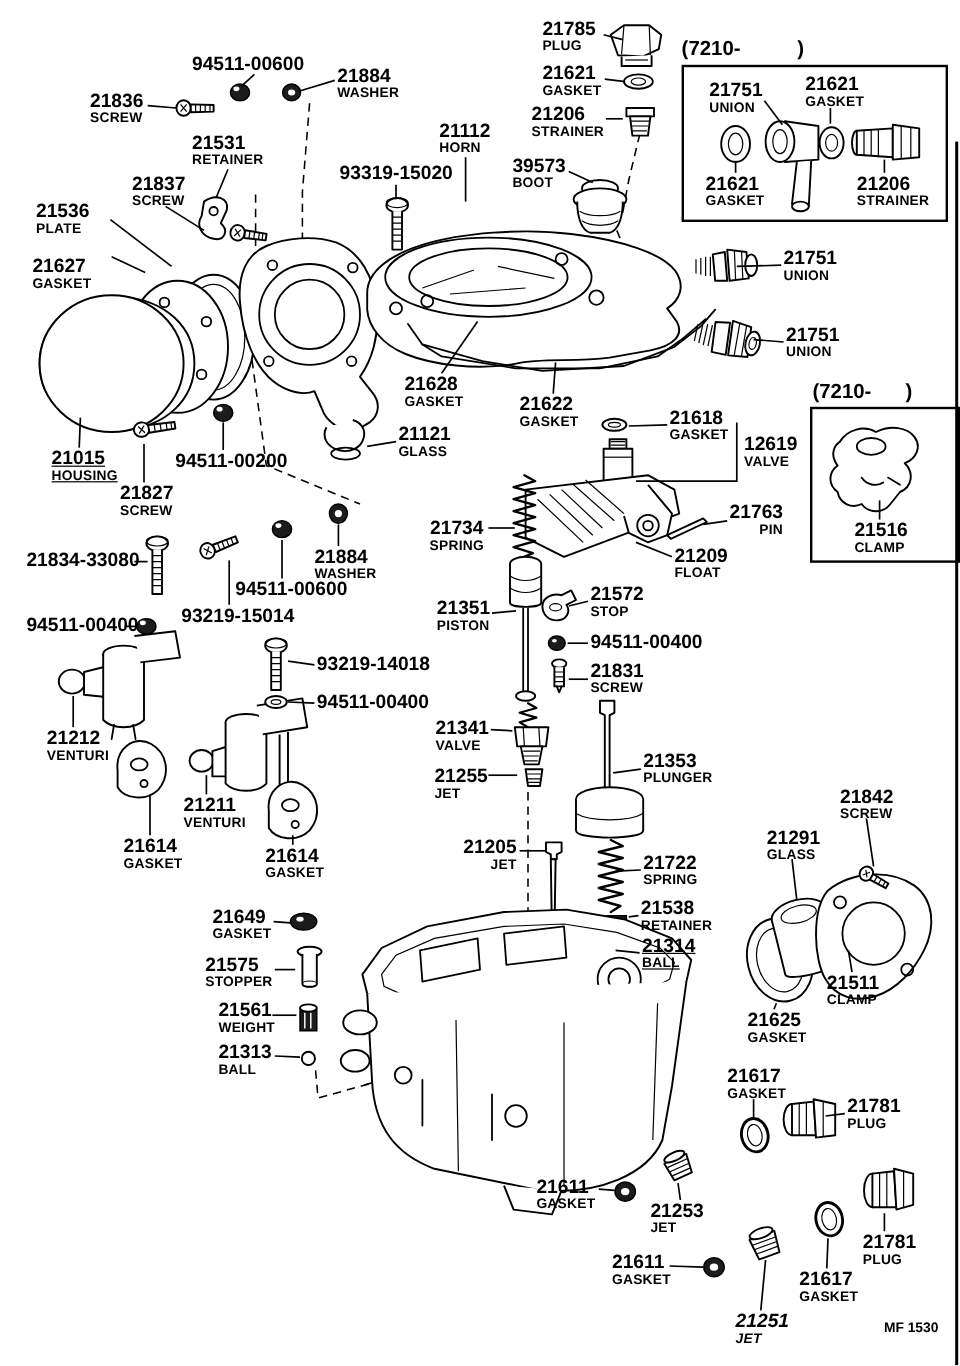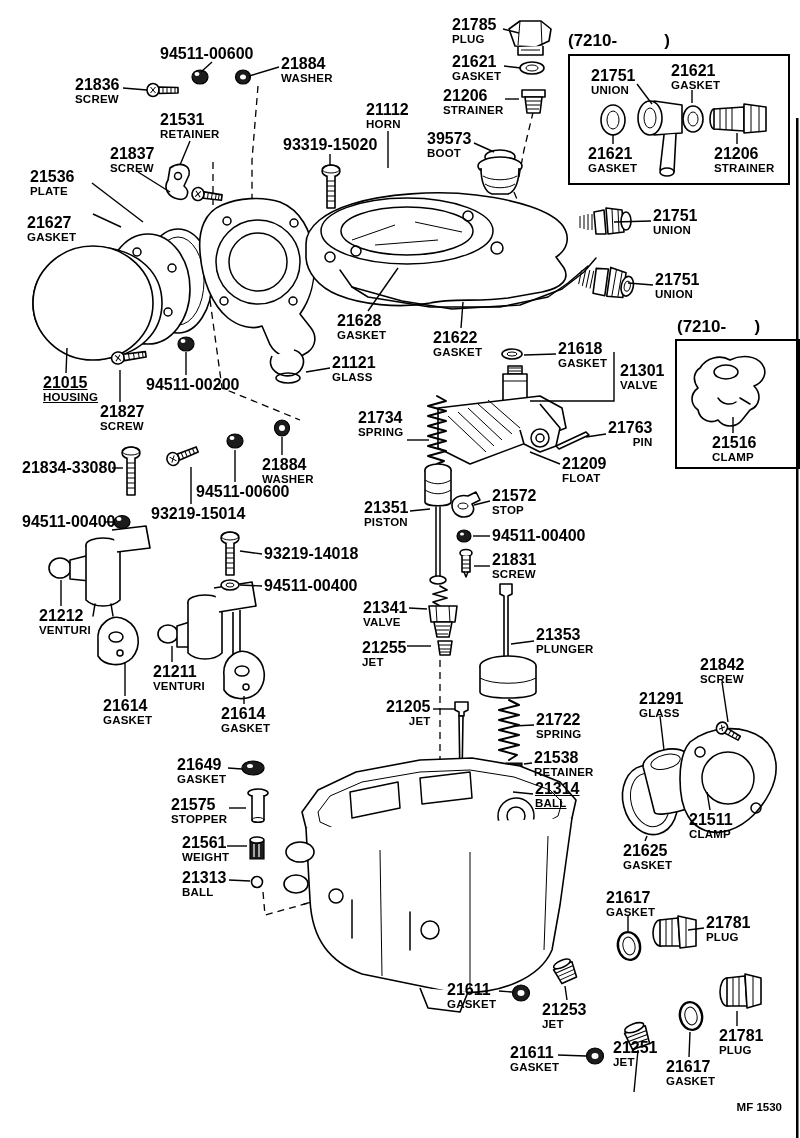--- a/index.html
+++ b/index.html
@@ -614,32 +614,32 @@
       </div>
       <div class="plabel" style="left: 100px; top: 404px;">
         <span class="num">21827</span>
         <span class="nm">SCREW</span>
       </div>
       <div class="plabel" style="left: 558px; top: 341px;">
         <span class="num">21618</span>
         <span class="nm">GASKET</span>
       </div>
       <div class="plabel" style="left: 620px; top: 363px;">
-        <span class="num">21301</span>
+        <span class="num">12619</span>
         <span class="nm">VALVE</span>
       </div>
       <div class="plabel" style="left: 608px; top: 420px; text-align: right;">
         <span class="num">21763</span>
         <span class="nm">PIN</span>
       </div>
       <div class="plabel" style="left: 562px; top: 456px;">
         <span class="num">21209</span>
         <span class="nm">FLOAT</span>
       </div>
-      <div class="plabel" style="left: 358px; top: 410px;">
+      <div class="plabel" style="left: 358px; top: 433px; text-align: center;">
         <span class="num">21734</span>
         <span class="nm">SPRING</span>
       </div>
       <div class="plabel" style="left: 364px; top: 500px;">
         <span class="num">21351</span>
         <span class="nm">PISTON</span>
       </div>
       <div class="plabel" style="left: 492px; top: 488px;">
         <span class="num">21572</span>
         <span class="nm">STOP</span>
@@ -762,21 +762,21 @@
         <span class="nm">GASKET</span>
       </div>
       <div class="plabel" style="left: 542px; top: 1002px;">
         <span class="num">21253</span>
         <span class="nm">JET</span>
       </div>
       <div class="plabel" style="left: 510px; top: 1045px;">
         <span class="num">21611</span>
         <span class="nm">GASKET</span>
       </div>
-      <div class="plabel" style="left: 613px; top: 1040px;">
+      <div class="plabel" style="left: 613px; top: 1094px; font-style: italic;">
         <span class="num">21251</span>
         <span class="nm">JET</span>
       </div>
       <div class="plabel" style="left: 666px; top: 1059px;">
         <span class="num">21617</span>
         <span class="nm">GASKET</span>
       </div>
       <div class="plabel" style="left: 719px; top: 1028px;">
         <span class="num">21781</span>
         <span class="nm">PLUG</span>

